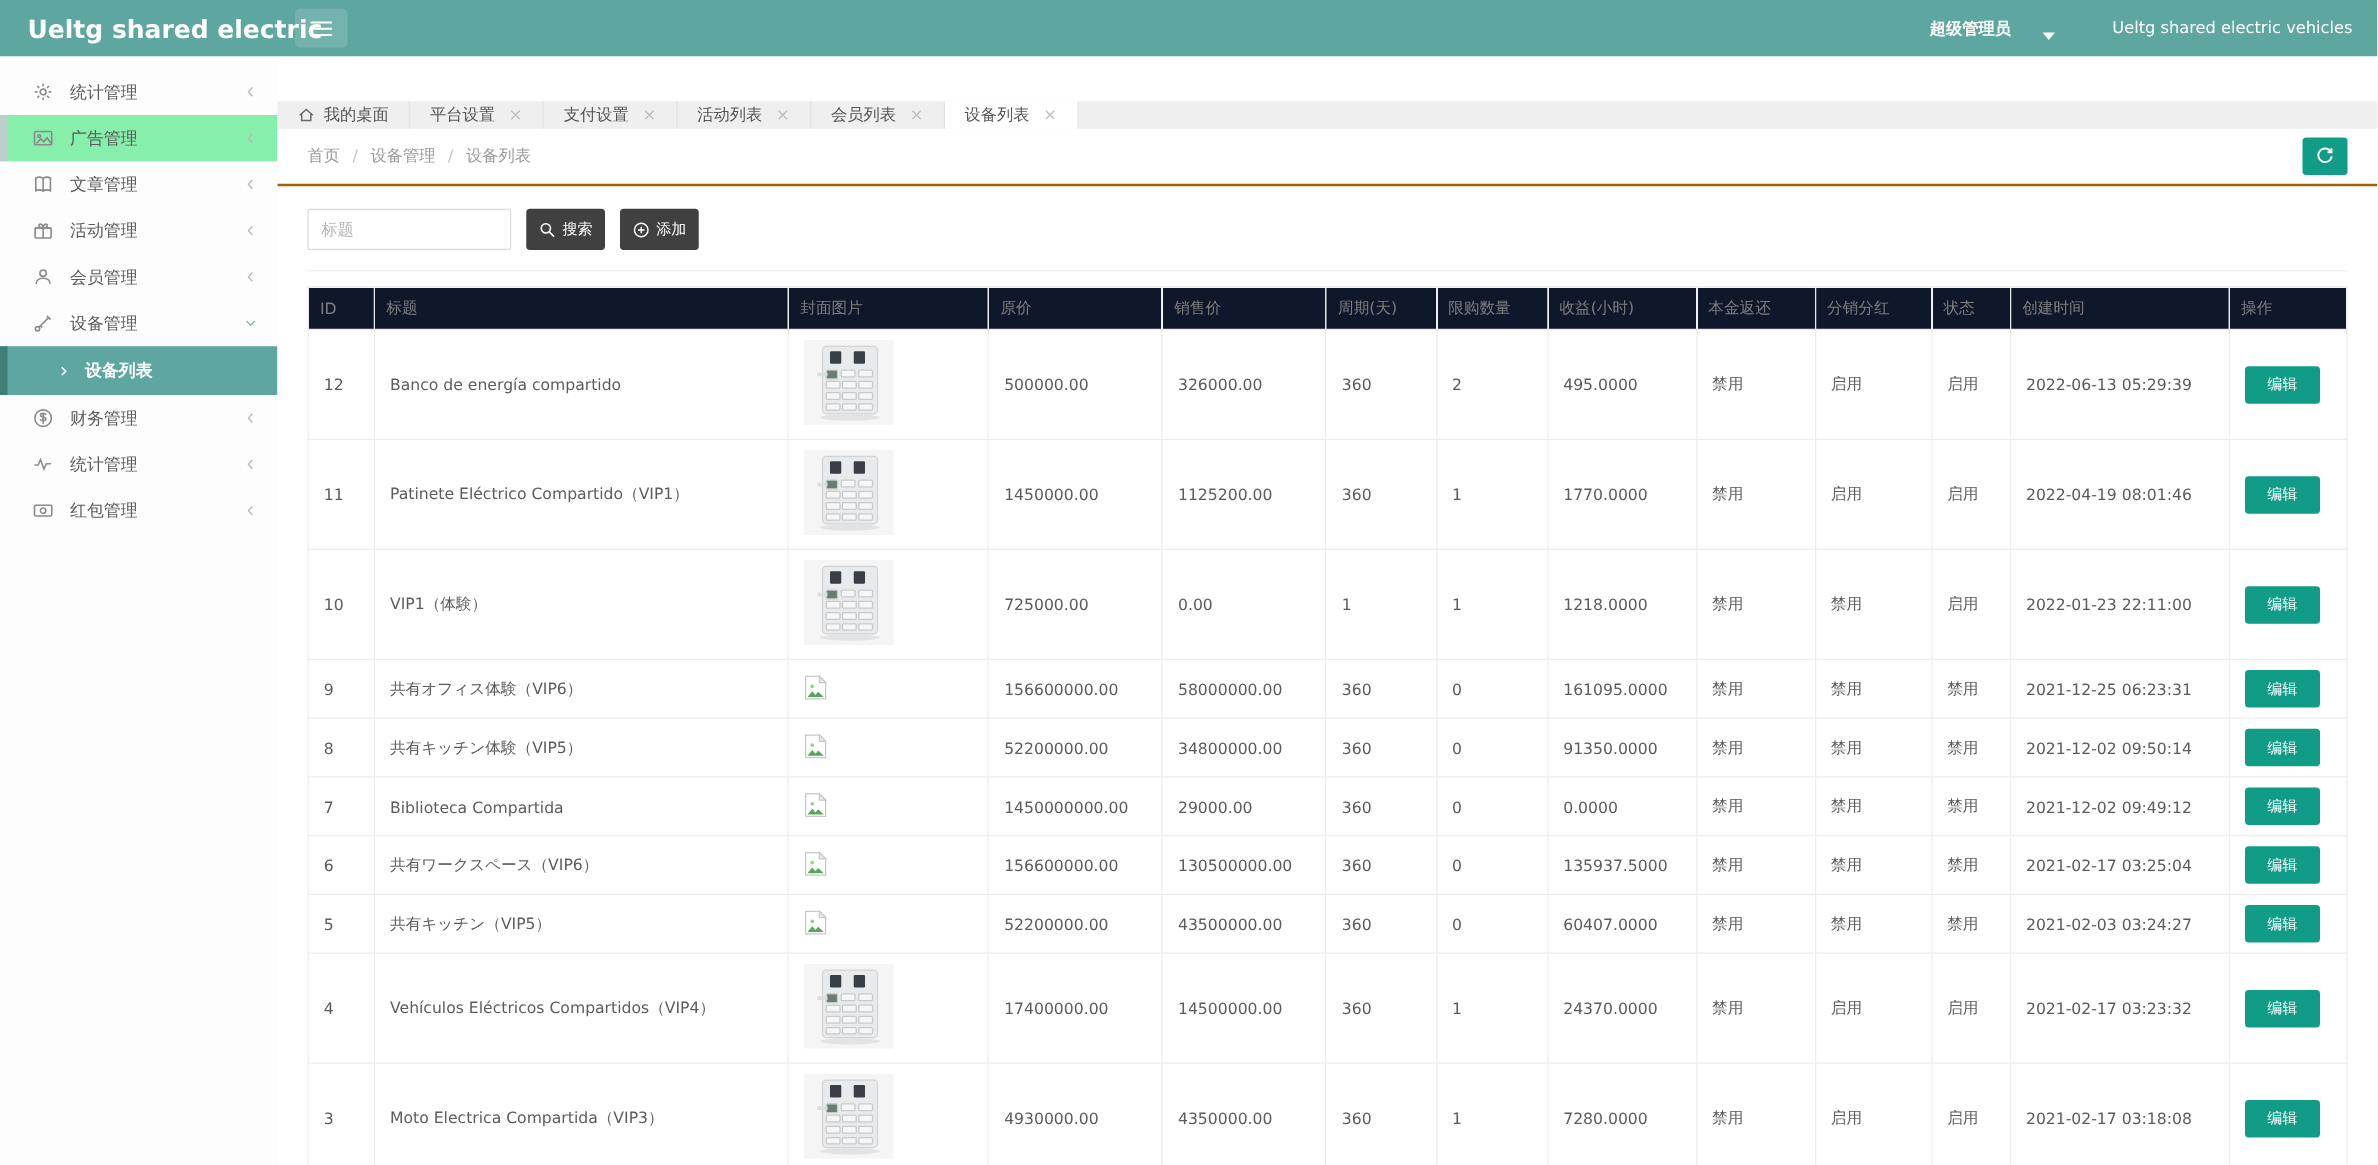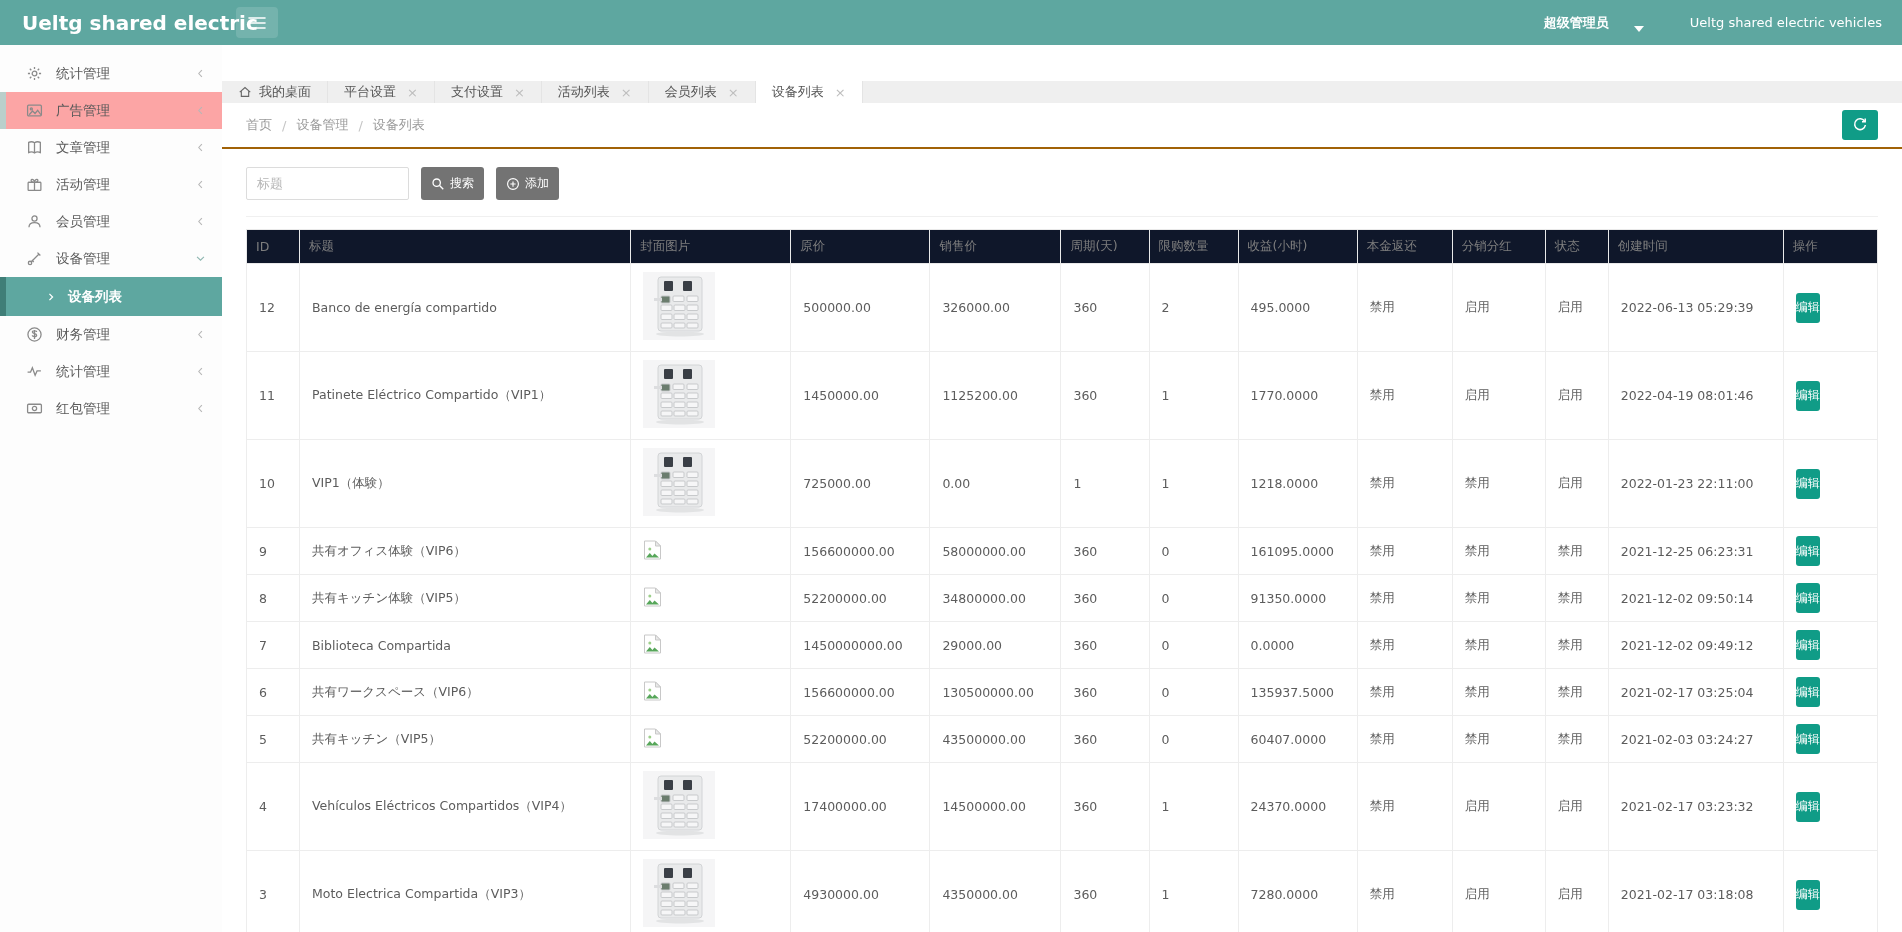--- a/index.html
+++ b/index.html
@@ -19,21 +19,21 @@
   .admin-role { display: flex; align-items: flex-end; gap: 25px; cursor: pointer; font-weight: bold; }
   .caret-down { width: 0; height: 0; border-left: 5px solid transparent; border-right: 5px solid transparent; border-top: 6px solid #fff; }
 
   
   .sidebar { position: absolute; top: 45px; left: 0; bottom: 0; width: 222px; background: #fdfdfd; }
   .side-menu { list-style: none; padding-top: 10px; }
   .side-item { height: 37px; display: flex; align-items: center; padding: 0 16px 0 20px;
     border-left: 6px solid transparent; font-size: 13.5px; color: #5a5a5a; cursor: pointer; }
   .side-item .s-icon { width: 17px; height: 17px; margin-right: 13px; color: #8a8a8a; flex: none; }
   .side-item .chev { margin-left: auto; color: #b7b7b7; }
-  .side-item.hl { background: #fca5a5; border-left-color: #BACFCB; }
+  .side-item.hl { background: #86efac; border-left-color: #BACFCB; }
   .side-item.open .chev { color: #8fb7b1; }
   .sub-item { height: 39px; display: flex; align-items: center; padding-left: 40px;
     background: #5EA7A0; border-left: 6px solid #3F7E77; color: #fff; font-size: 13.5px; font-weight: bold; cursor: pointer; }
   .sub-item .arrow { margin-right: 12px; display: flex; }
 
   
   .main { position: absolute; top: 45px; left: 222px; right: 0; bottom: 0; background: #fff; }
 
   .tab-strip { height: 22px; background: #EFEFEF; display: flex; align-items: stretch; margin-top: 36px; }
   .tab { display: flex; align-items: center; padding: 0 16px; font-size: 13px; color: #555;
@@ -46,33 +46,33 @@
   .crumbs { font-size: 13px; color: #9a9a9a; display: flex; align-items: center; gap: 10px; }
   .crumb-sep { color: #c4c4c4; }
   .refresh-btn { margin-left: auto; width: 36px; height: 30px; background: #109C87; border: none;
     border-radius: 3px; display: flex; align-items: center; justify-content: center; cursor: pointer; }
 
   .content { padding: 0 24px; }
   .toolbar { margin-top: 18px; padding-bottom: 16px; border-bottom: 1px solid #f0f0f0; display: flex; align-items: center; }
   .search-input { width: 163px; height: 33px; border: 1px solid #dcdcdc; border-radius: 2px;
     padding: 0 10px; font-size: 13px; color: #333; outline: none; }
   .search-input::placeholder { color: #b5b5b5; }
-  .btn-teal { height: 33px; background: #737373; color: #fff; border: none; border-radius: 3px;
+  .btn-teal { height: 33px; background: #404040; color: #fff; border: none; border-radius: 3px;
     font-size: 12px; display: inline-flex; align-items: center; gap: 5px; padding: 0 10px; margin-left: 12px;
     cursor: pointer; font-family: inherit; }
 
   .table-wrap { margin-top: 12px; }
   table.device-table { width: 100%; border-collapse: collapse; table-layout: fixed; }
   .device-table th { background: #0f172a; font-weight: normal; color: #7e7e7e; font-size: 12.5px;
     text-align: left; padding: 8px 9px; border: 1px solid #e9e9e9; white-space: nowrap; overflow: hidden; }
   .device-table td { border: 1px solid #ededed; padding: 8px 12px; font-size: 12.5px; color: #5c5c5c;
     vertical-align: middle; white-space: nowrap; overflow: hidden; }
   .st-on { color: #58B258; }
   .st-off { color: #cccccc; }
-  .edit-btn { width: 24px; height: 30px; background: #109C87; color: #fff; border: none;
+  .edit-btn { width: 60px; height: 30px; background: #109C87; color: #fff; border: none;
     border-radius: 3px; font-size: 12px; cursor: pointer; font-family: inherit; }
 </style>
 </head>
 <body>
 
 <div class="app-header">
   <div class="brand">Ueltg shared electric</div>
   <div class="hamburger">
     <svg width="18" height="14" viewBox="0 0 18 14">
         <path d="M1 2h16M1 7h16M1 12h16" stroke="#fff" stroke-width="1.6" stroke-linecap="round"></path>

